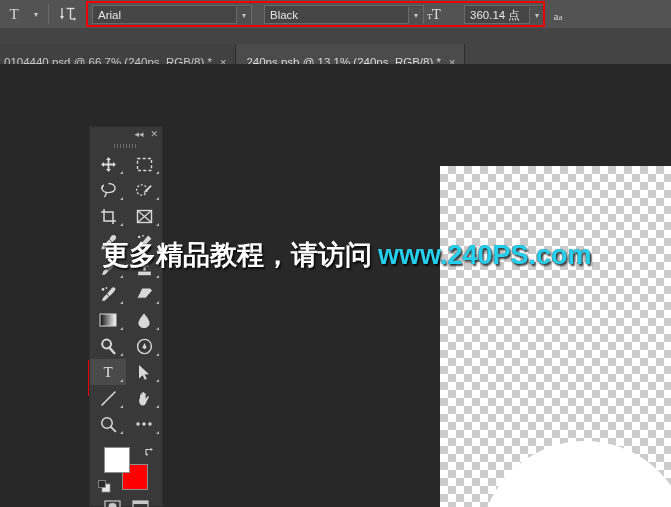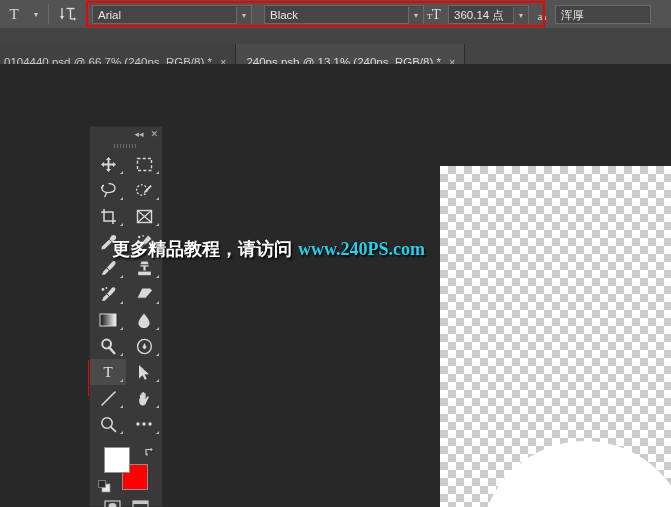--- a/index.html
+++ b/index.html
@@ -42,21 +42,21 @@
   }
   .field .fval { white-space: nowrap; overflow: hidden; line-height: 17px; }
   .field .fdrop {
     width: 15px; height: 17px; margin-left: auto;
     border-left: 1px solid #6a6a6a; background: #4f4f4f;
     display: flex; align-items: center; justify-content: center;
     color: #c4c4c4; font-size: 8px; flex: 0 0 15px;
   }
   #font-family-field { width: 160px; }
   #font-style-field  { width: 160px; margin-left: 12px; }
-  #font-size-field   { width: 81px; }
+  #font-size-field   { width: 81px; margin-left: 16px; }
   #antialias-field   { width: 96px; border-color:#6a6a6a; }
 
   .size-icon { width: 24px; height: 28px; display:flex; align-items:center; justify-content:center; }
   .aa-icon {
     width: 26px; height: 28px; display:flex; align-items:flex-end; justify-content:center;
     color:#d8d8d8; font-size: 11px; padding-bottom:6px;
     font-family: "Liberation Serif", "DejaVu Serif", serif;
   }
   .aa-icon sub { font-size: 9px; }
 
@@ -108,23 +108,23 @@
     background-color: #ffffff;
     background-image:
       linear-gradient(45deg, #cccccc 25%, transparent 25%, transparent 75%, #cccccc 75%),
       linear-gradient(45deg, #cccccc 25%, transparent 25%, transparent 75%, #cccccc 75%);
     background-size: 16px 16px;
     background-position: -22px -33px, -14px -25px;
   }
 
   
   .watermark {
-    position: absolute; left: 112px; top: 237px;
-    font-size: 18px; font-weight: bold; white-space: nowrap;
-    font-family: Liberation Serif, serif;
+    position: absolute; left: 102px; top: 237px;
+    font-size: 27px; font-weight: bold; white-space: nowrap;
+    font-family: Liberation Sans, sans-serif;
     text-shadow: 1.5px 1.5px 2px rgba(0,0,0,0.75), -0.5px -0.5px 1px rgba(0,0,0,0.5);
     z-index: 40; letter-spacing: 0px;
   }
   .wm-cn { color: #ffffff; }
   .wm-url { color: #25d0ee; margin-left: 6px; }
 
   
   .tools-panel {
     position: absolute; left: 89px; top: 126px; width: 74px; height: 381px;
     background: #393939; border: 1px solid #2e2e2e; z-index: 30;
@@ -217,23 +217,20 @@
 
     <div class="field" id="font-size-field">
       <span class="fval">360.14 点</span>
       <span class="fdrop">▾</span>
     </div>
 
     <div class="aa-icon">
       a<sub>a</sub>
     </div>
 
-    <div class="field" id="antialias-field">
-      <span class="fval">浑厚</span>
-    </div>
   </div>
 
   <div class="hl-rect" id="hl-typeopts"></div>
 
   <div class="tab-bar">
     <div class="tab inactive" id="tab-0">
       <span>0104440.psd @ 66.7% (240ps, RGB/8) *</span>
       <span class="tclose">×</span>
     </div>
     <div class="tab active" id="tab-1">

